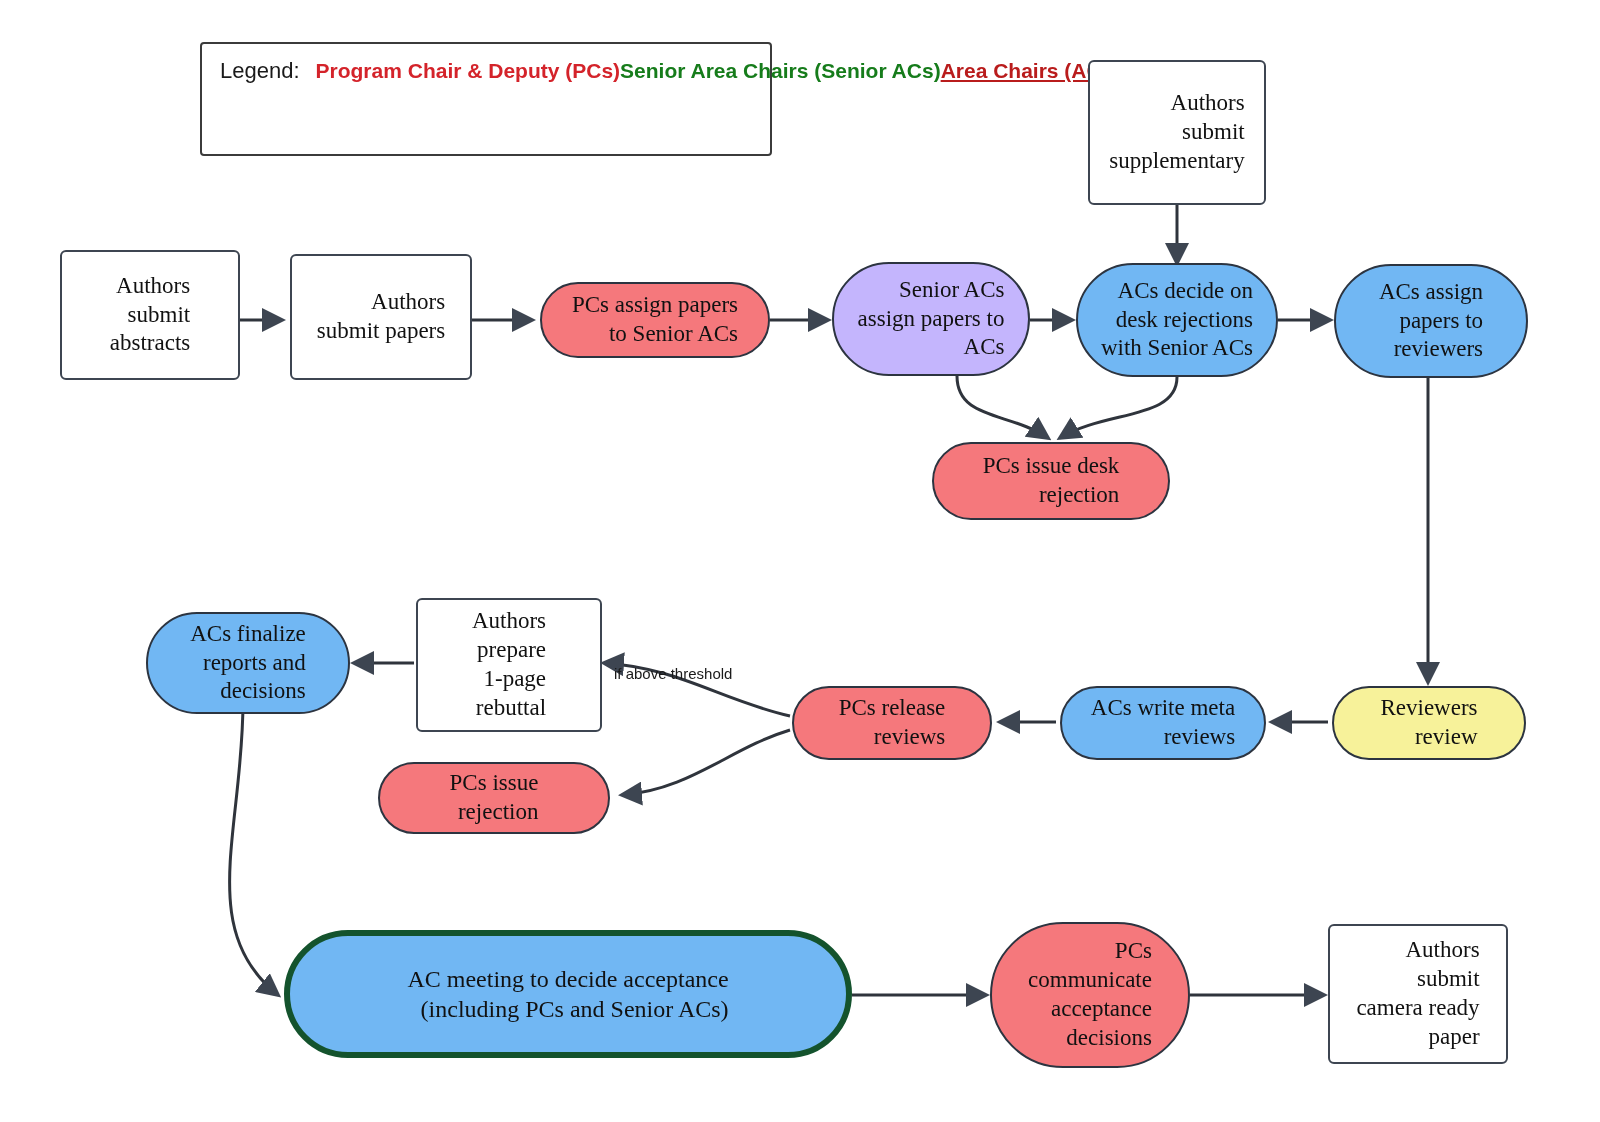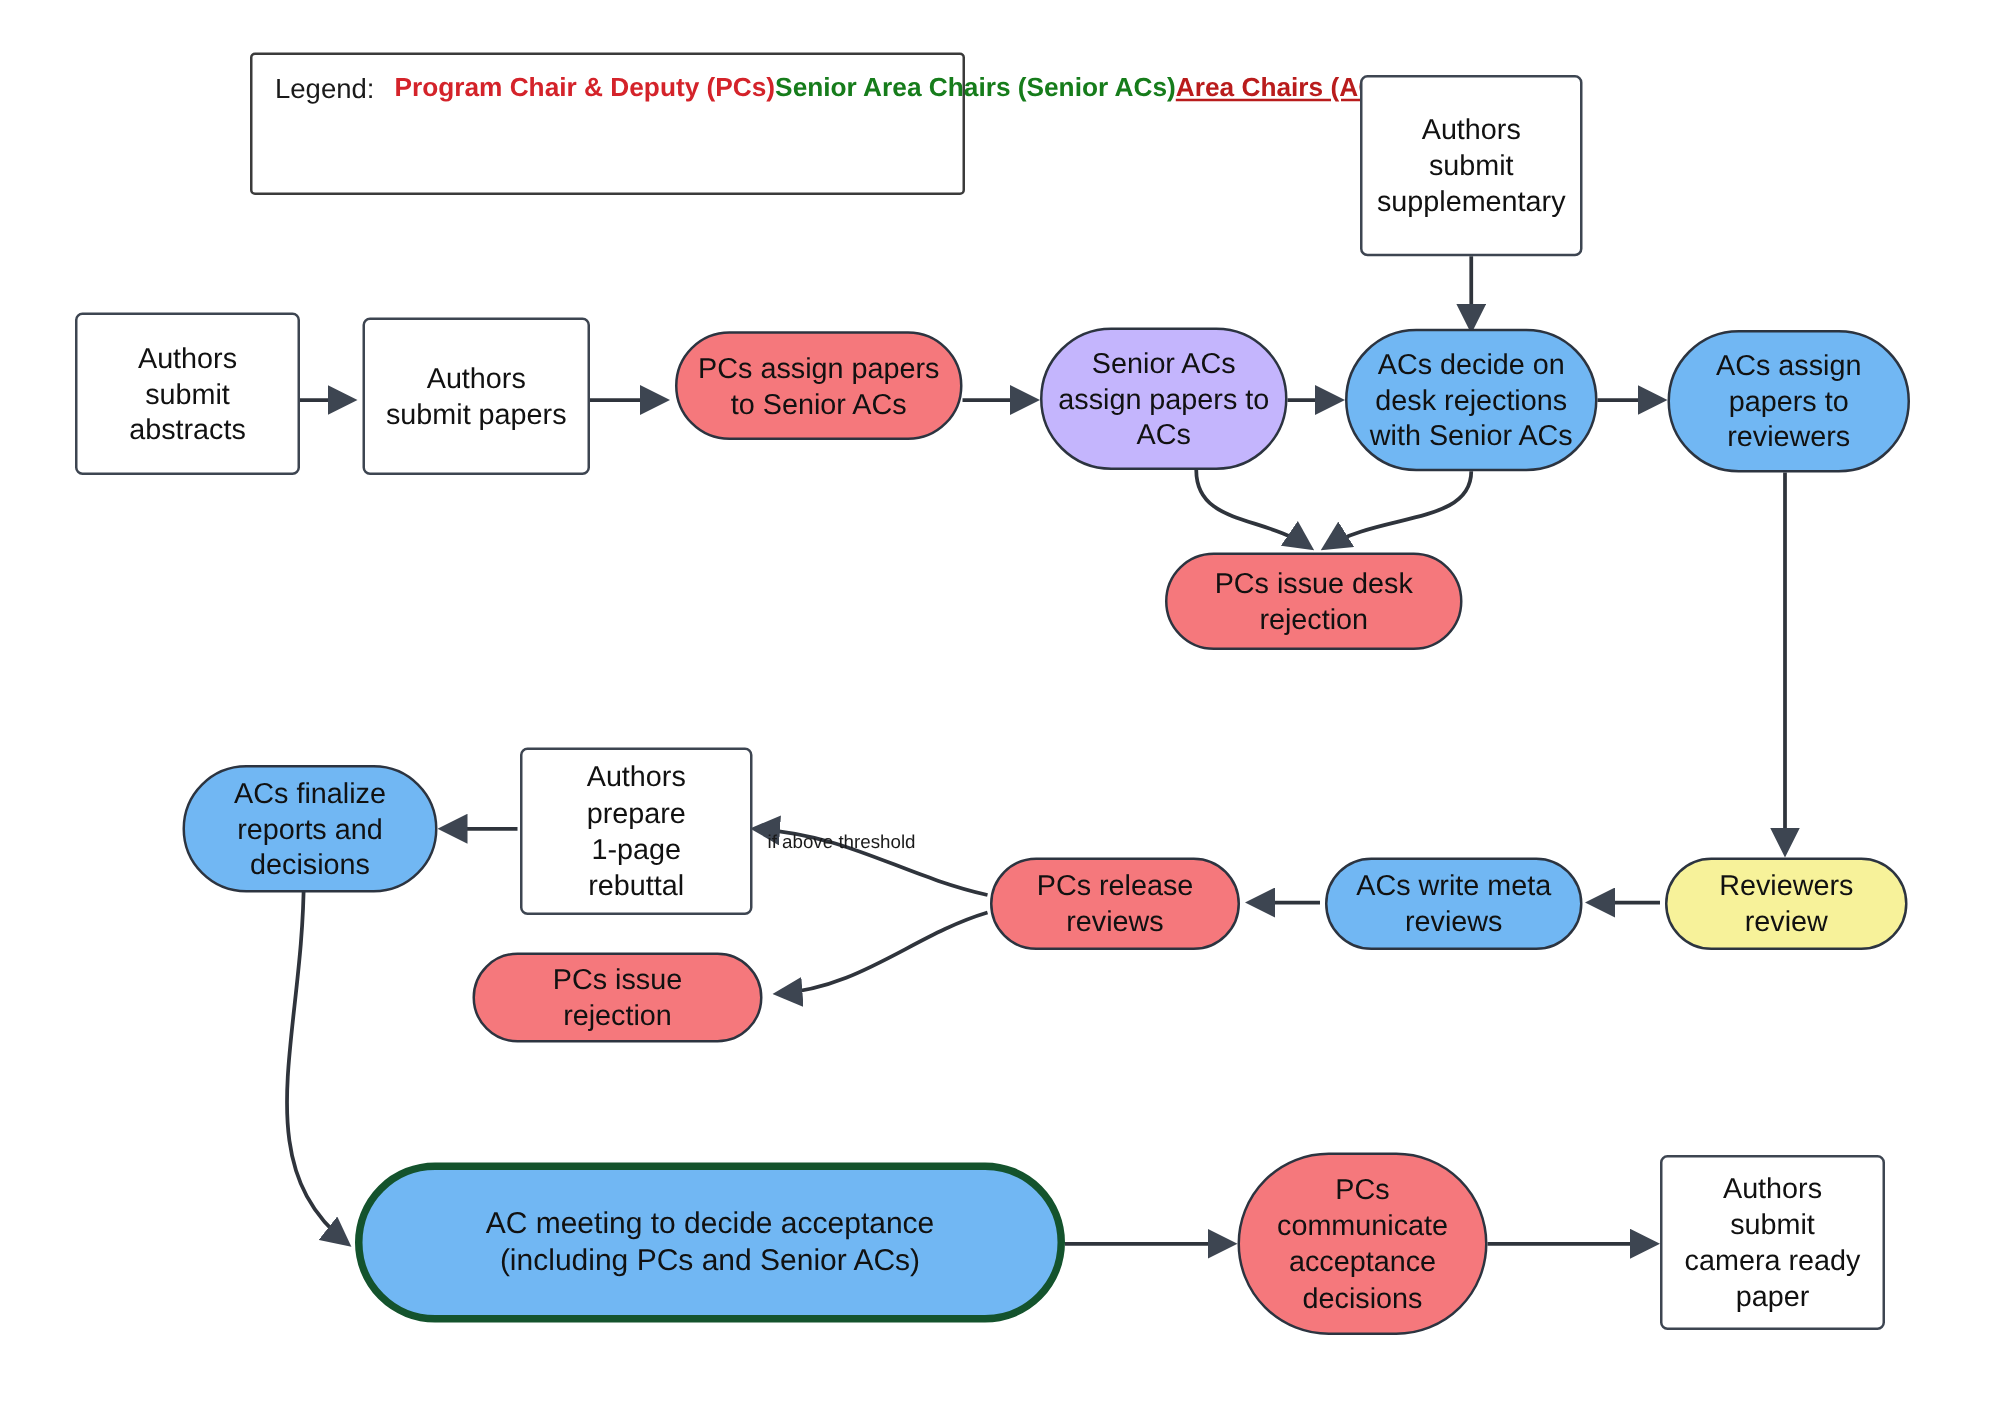--- a/index.html
+++ b/index.html
@@ -53,26 +53,27 @@
     line-height: 1.42;
     white-space: nowrap;
   }
   
   .node {
     position: absolute;
     box-sizing: border-box;
     display: flex;
     align-items: center;
     justify-content: center;
-    text-align: center;
+    text-align: right;
     color: #111111;
     font-size: 23px;
     line-height: 1.26;
     white-space: pre-line;
     padding: 4px 8px;
+    font-family: Liberation Serif, serif;
   }
   .rect {
     border: 2px solid #3d4551;
     border-radius: 6px;
     background: #ffffff;
   }
   .pill {
     border: 2px solid #2c3440;
     border-radius: 999px;
   }
@@ -130,21 +131,21 @@
     </div>
   </div>
 
   <div class="node rect" style="left:60px; top:250px; width:180px; height:130px;">Authors
 submit
 abstracts</div>
 
   <div class="node rect" style="left:290px; top:254px; width:182px; height:126px;">Authors
 submit papers</div>
 
-  <div class="node pill fill-red" style="left:540px; top:265px; width:230px; height:87px;">PCs assign papers
+  <div class="node pill fill-red" style="left:540px; top:282px; width:230px; height:76px;">PCs assign papers
 to Senior ACs</div>
 
   <div class="node pill fill-green" style="left:832px; top:262px; width:198px; height:114px;">Senior ACs
 assign papers to
 ACs</div>
 
   <div class="node rect" style="left:1088px; top:60px; width:178px; height:145px;">Authors
 submit
 supplementary</div>
 

